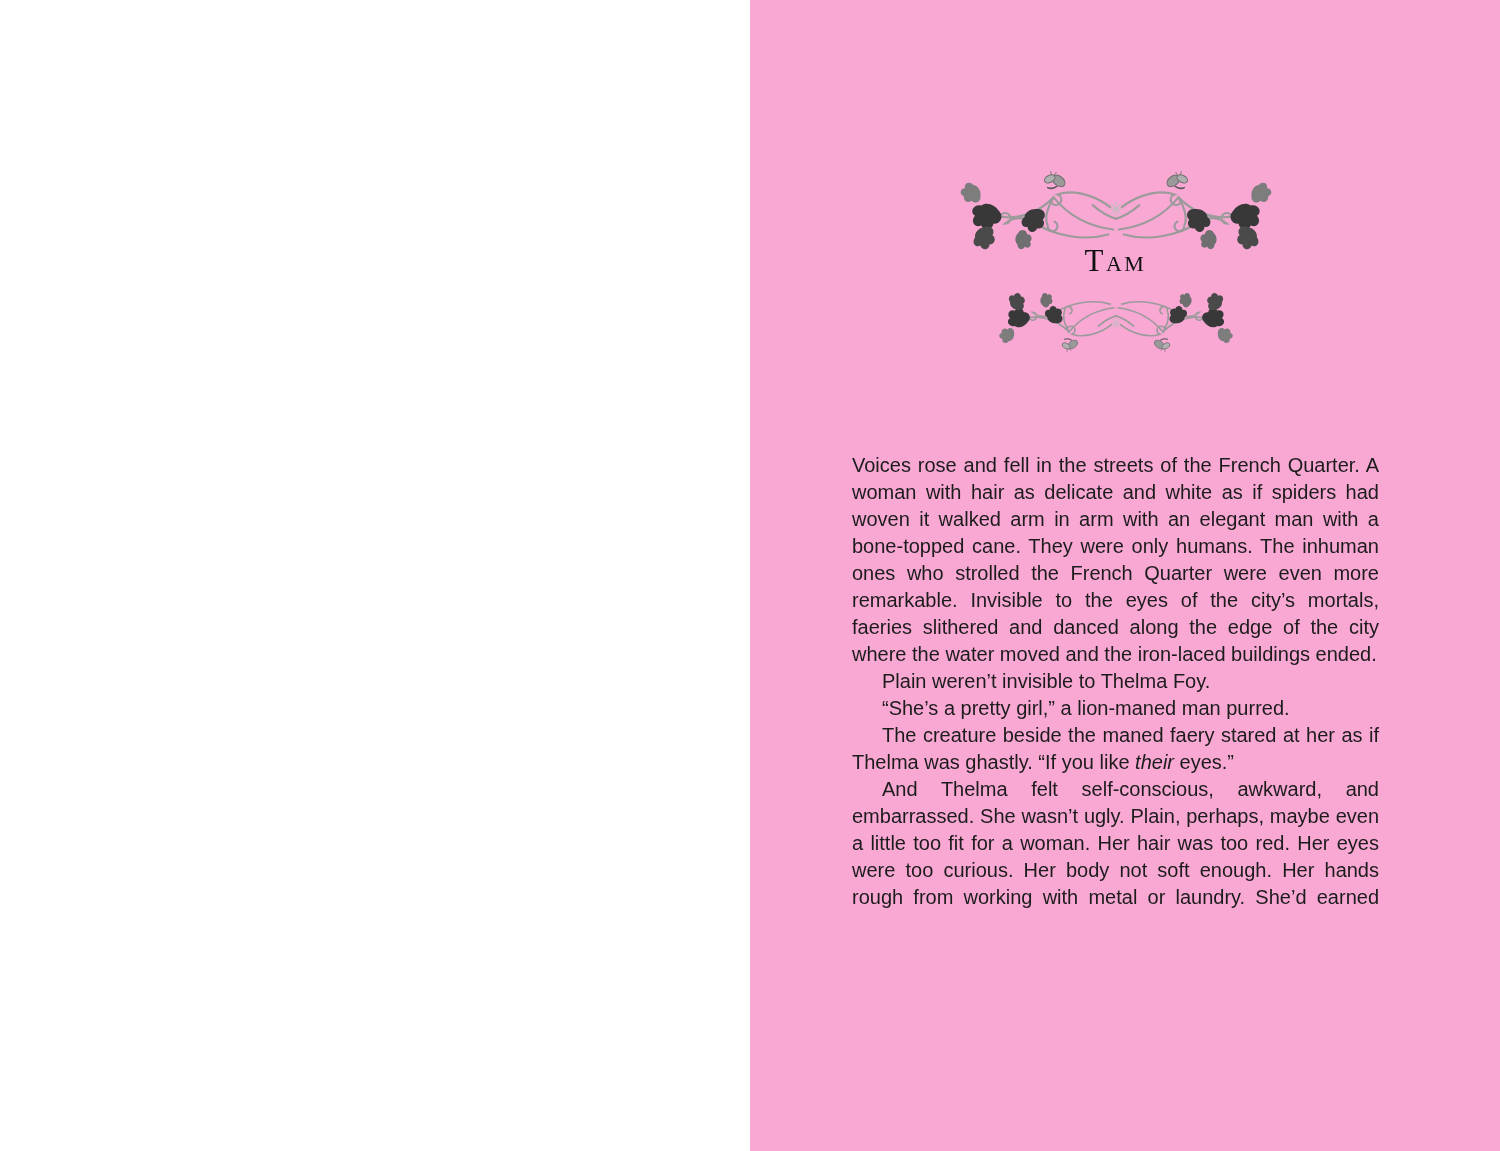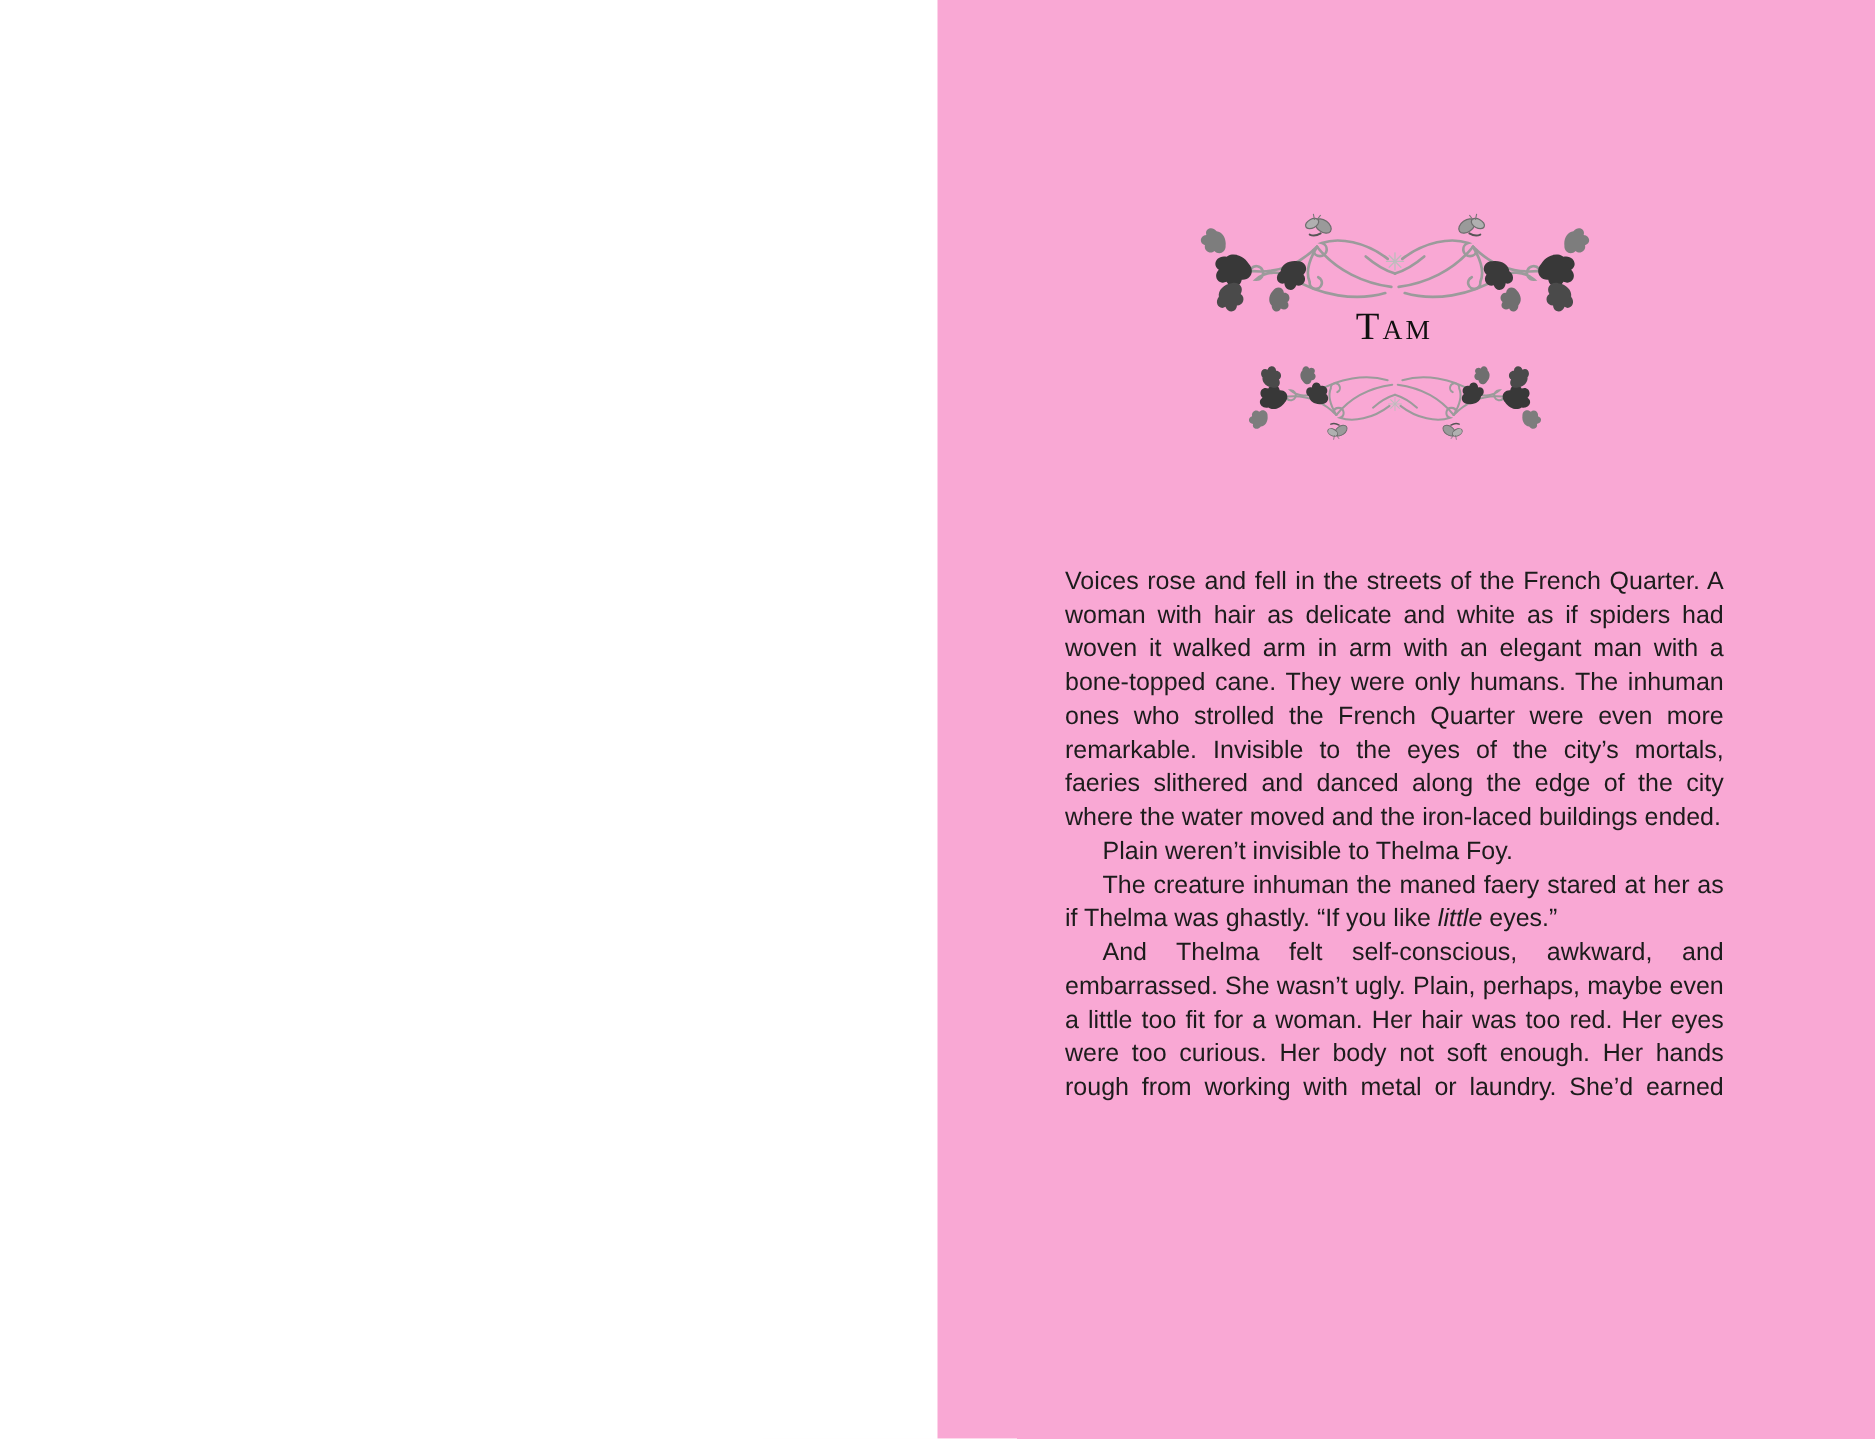--- a/index.html
+++ b/index.html
@@ -132,18 +132,19 @@
 
     <div class="ornament-bottom">
       <svg width="236" height="66" viewBox="0 0 320 90" aria-hidden="true">
         <use href="#flourish" transform="translate(0 90) scale(1 -1)"></use>
       </svg>
     </div>
 
     <main class="body-text">
         <p class="para"><span>Voices rose and fell in the streets of the French Quarter. A woman with hair as delicate and white as if spiders had woven it walked arm in arm with an elegant man with a bone-topped cane. They were only humans. The inhuman ones who strolled the French Quarter were even more remarkable. Invisible to the eyes of the city’s mortals, faeries slithered and danced along the edge of the city where the water moved and the iron-laced buildings ended.</span></p>
         <p class="para indent"><span>Plain weren’t invisible to Thelma Foy.</span></p>
-        <p class="para indent"><span>The creature inhuman the maned faery stared at her as if Thelma was ghastly. “If you like </span><span class="italic">little</span><span> eyes.”</span></p>
+        <p class="para indent"><span>“She’s a pretty girl,” a lion-maned man purred.</span></p>
+        <p class="para indent"><span>The creature beside the maned faery stared at her as if Thelma was ghastly. “If you like </span><span class="italic">their</span><span> eyes.”</span></p>
         <p class="para indent justify-last"><span>And Thelma felt self-conscious, awkward, and embarrassed. She wasn’t ugly. Plain, perhaps, maybe even a little too fit for a woman. Her hair was too red. Her eyes were too curious. Her body not soft enough. Her hands rough from working with metal or laundry. She’d earned</span></p>
       </main>
 
   </div>
 </div>
 
 </body></html>

